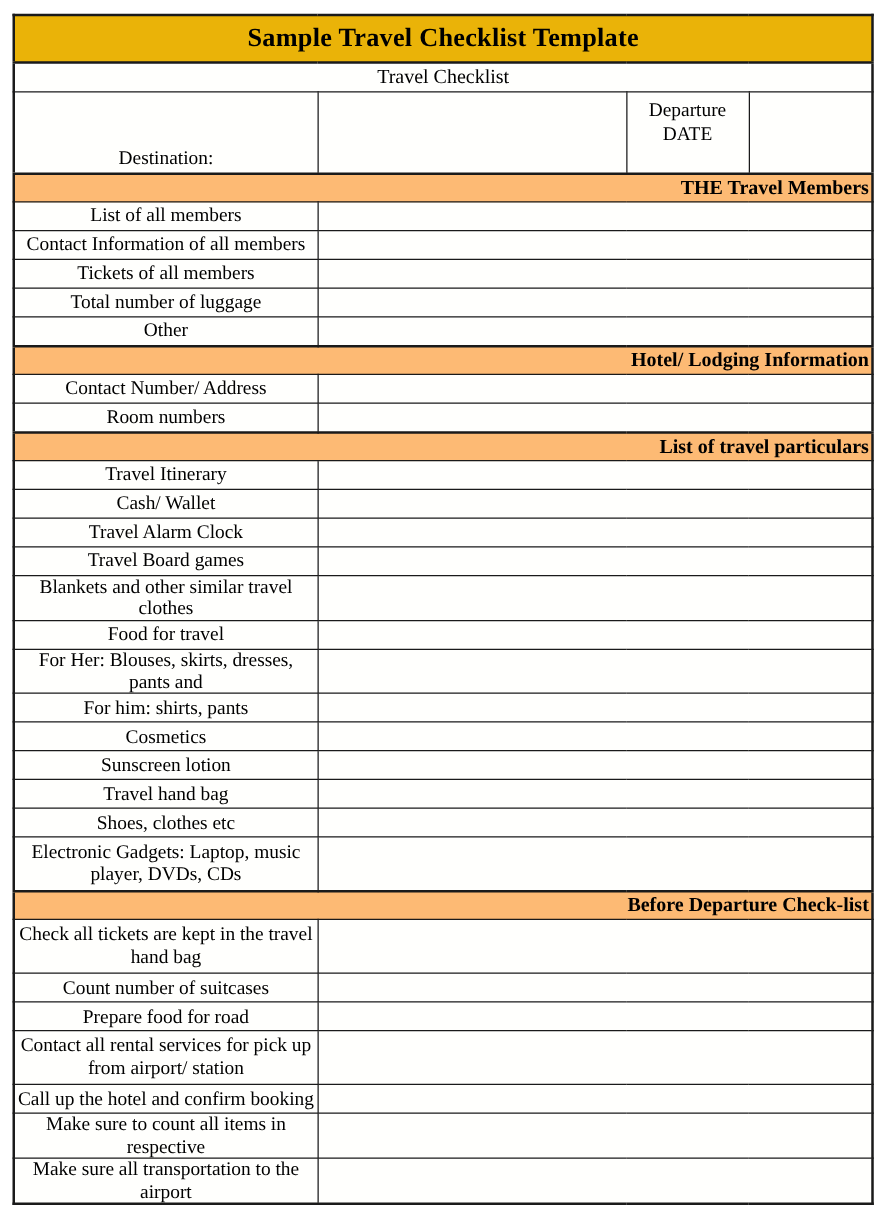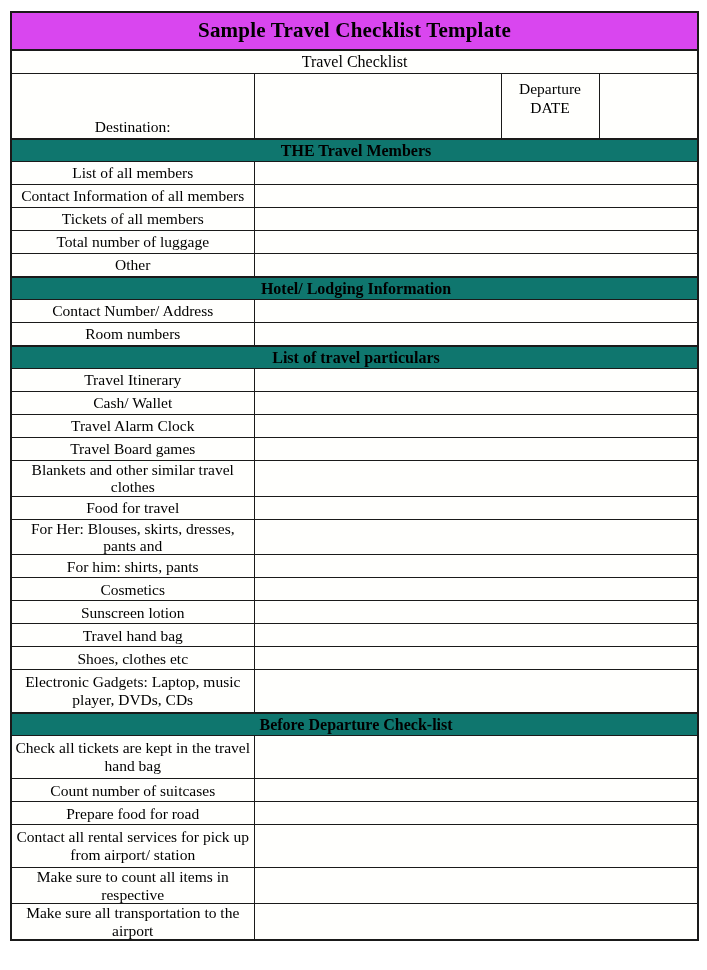--- a/index.html
+++ b/index.html
@@ -33,21 +33,21 @@
     border: 1px solid #1a1a1a;
     padding: 0 2px;
     font-size: 15.5px;
     line-height: 1.12;
     vertical-align: middle;
     background: #fffffd;
   }
 
   
   tr.title-row td {
-    background: #d946ef;
+    background: #eab308;
     text-align: center;
     font-weight: bold;
     font-size: 21px;
     height: 36px;
     border-bottom: 2px solid #1a1a1a;
     letter-spacing: 0.2px;
   }
 
   
   tr.subtitle-row td {
@@ -65,24 +65,24 @@
     padding-bottom: 3px;
   }
   tr.meta-row td.departure-cell {
     vertical-align: middle;
     padding-bottom: 16px;
     line-height: 1.25;
   }
 
   
   tr.section-row td {
-    background: #0f766e;
+    background: #fdba74;
     font-weight: bold;
     font-size: 16px;
-    text-align: center;
+    text-align: right;
     padding-left: 5px;
     height: 21px;
     border-top: 2px solid #1a1a1a;
     border-bottom: 1px solid #1a1a1a;
   }
 
   
   tr.item-row td.item-label {
     text-align: center;
     height: 22px;
@@ -227,20 +227,24 @@
         </tr>
         <tr class="item-row">
           <td class="item-label">Prepare food for road</td>
           <td class="item-value" colspan="3"></td>
         </tr>
         <tr class="item-row two-line">
           <td class="item-label">Contact all rental services for pick up from airport/ station</td>
           <td class="item-value" colspan="3"></td>
         </tr>
         <tr class="item-row">
+          <td class="item-label">Call up the hotel and confirm booking</td>
+          <td class="item-value" colspan="3"></td>
+        </tr>
+        <tr class="item-row">
           <td class="item-label">Make sure to count all items in respective</td>
           <td class="item-value" colspan="3"></td>
         </tr>
         <tr class="item-row">
           <td class="item-label">Make sure all transportation to the airport</td>
           <td class="item-value" colspan="3"></td>
         </tr>
       </tbody>
   </table>
 

